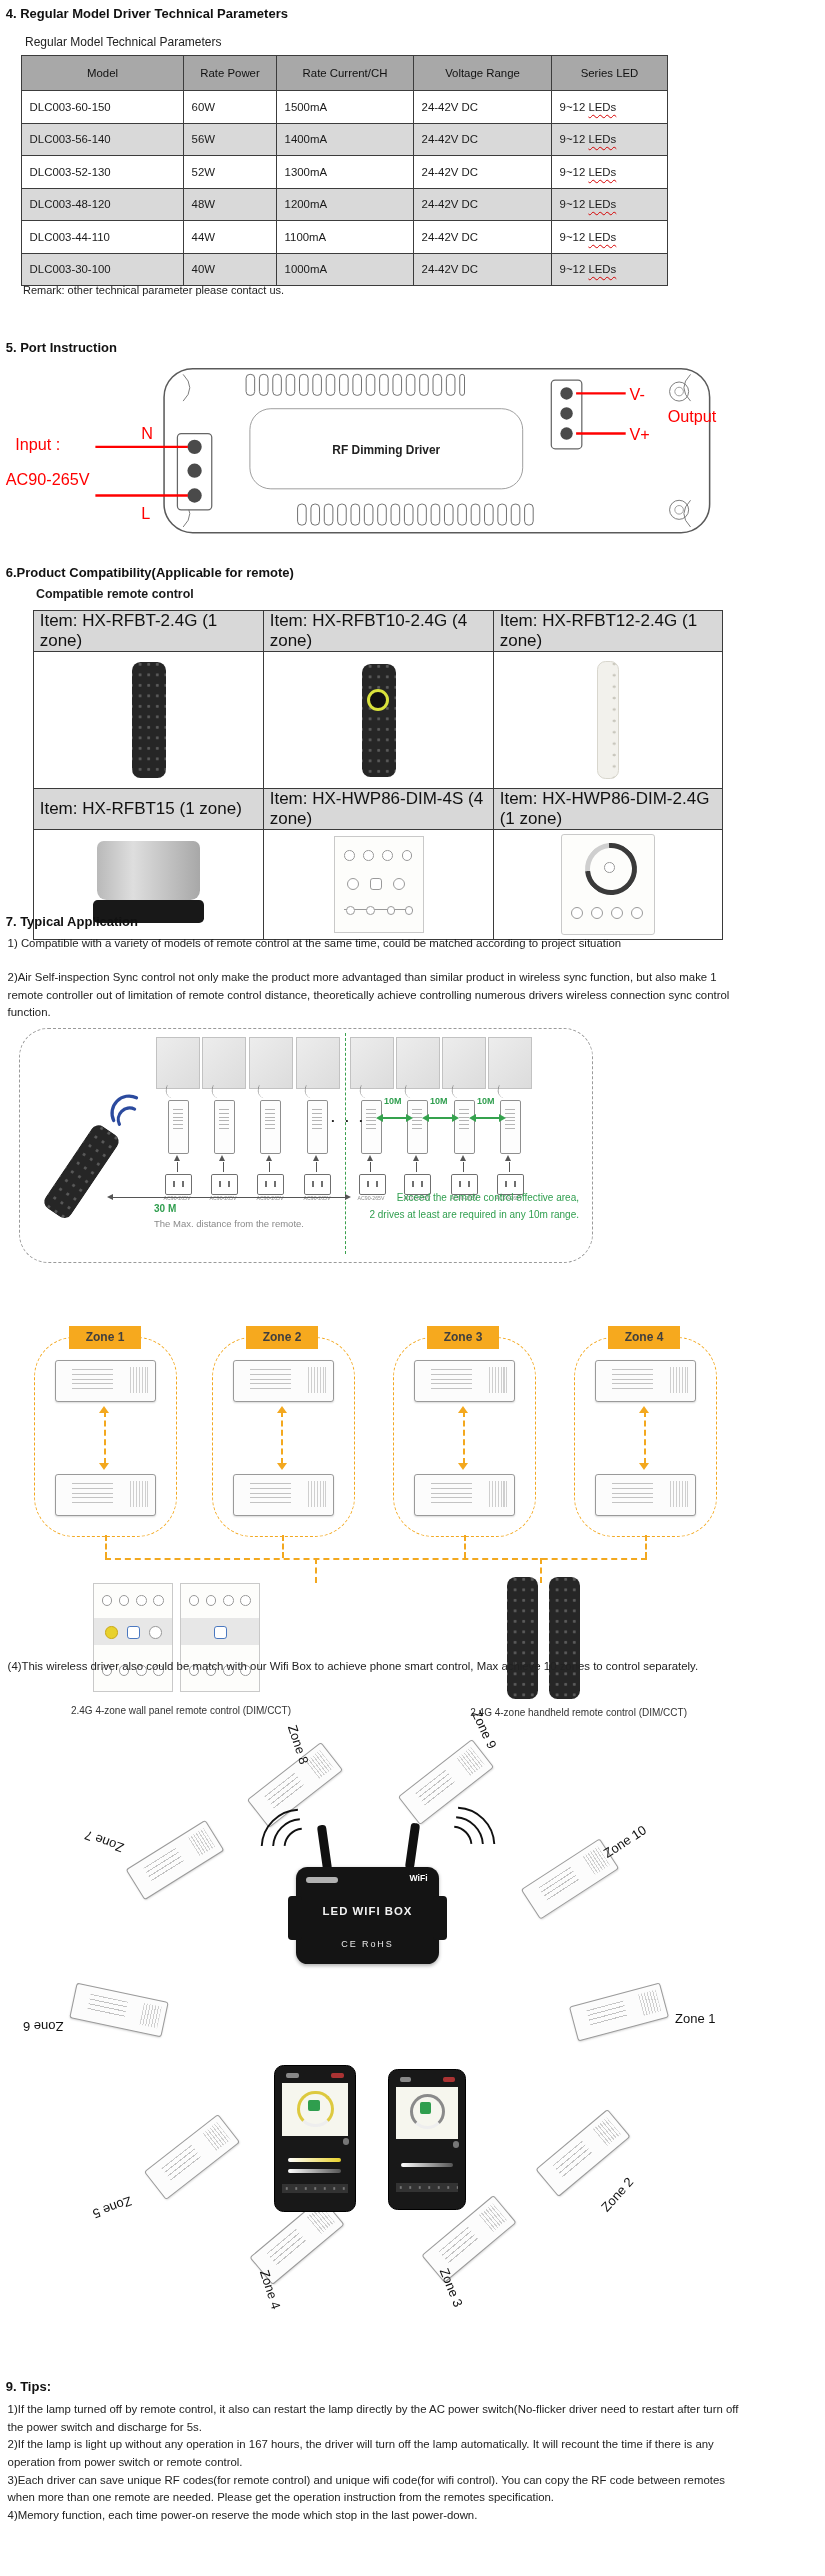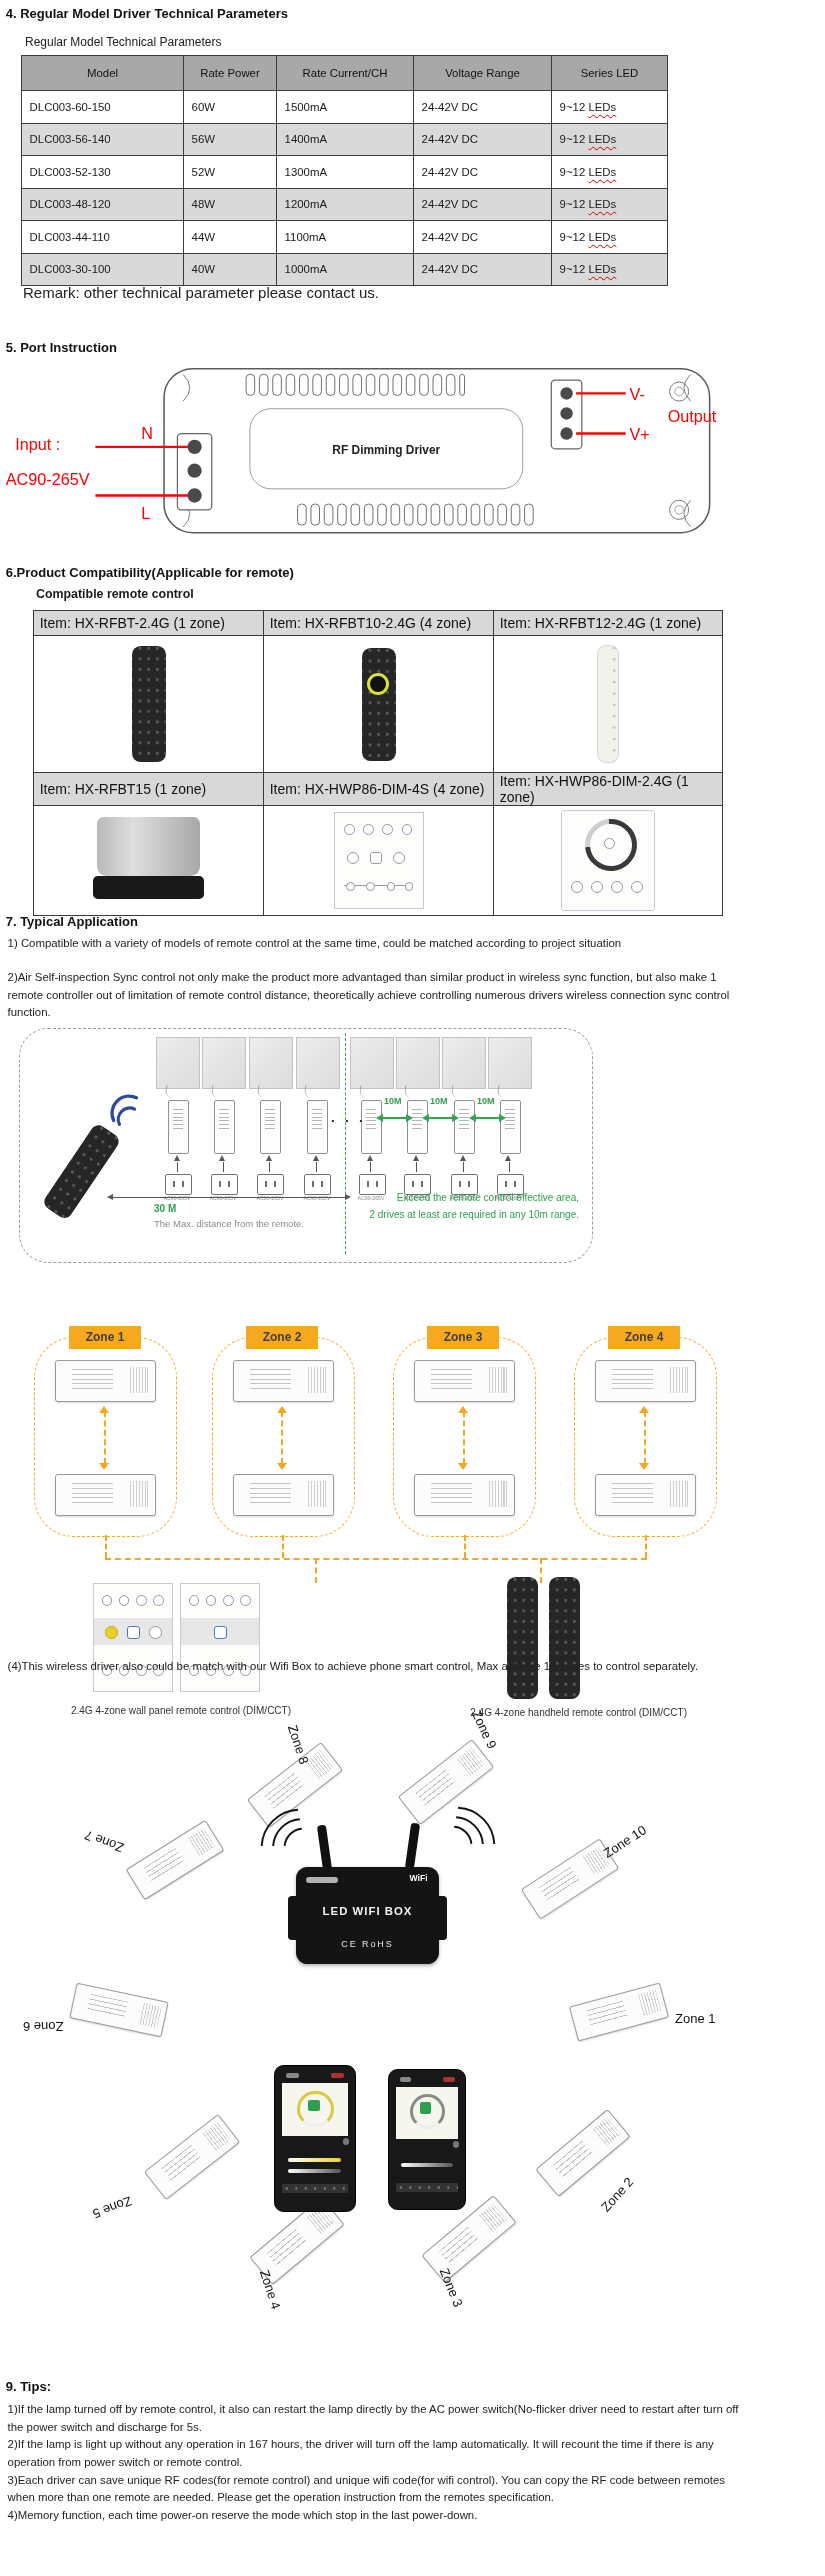--- a/index.html
+++ b/index.html
@@ -13,21 +13,21 @@
   
   table.t4{border-collapse:collapse;table-layout:fixed;}
   table.t4 th,table.t4 td{border:1.4px solid #3c3c3c;font-size:11.4px;padding:0 7.6px;}
   table.t4 th{background:#a8a8a8;font-weight:normal;height:34px;text-align:center;color:#111;}
   table.t4 td{height:31.5px;background:#fff;}
   table.t4 tr.alt td{background:#d9d9d9;}
   .led-word{text-decoration:underline wavy #d40000 1px;text-underline-offset:2.9px;}
 
   
   table.t6{border-collapse:collapse;table-layout:fixed;}
-  table.t6 td{border:1.4px solid #3a3a3a;font-size:14px;margin-left:36px;}
+  table.t6 td{border:1.4px solid #3a3a3a;font-size:17px;margin-left:36px;}
   table.t6 td.ihead{background:#d8d8d8;height:24px;padding:0 5.7px;color:#111;}
   table.t6 td.icell{height:134px;background:#fff;text-align:center;vertical-align:middle;}
 
   
   .hremote{background:#262626;border-radius:8.6px;
      background-image:radial-gradient(circle,#5a5a5a 1.2px,transparent 1.8px);
      background-size:8.6px 10.5px;background-position:3.8px 7.6px;}
   .wremote{background:#f2f1ec;border:1px solid #d8d6cd;border-radius:8.6px;
      background-image:radial-gradient(circle,#c9c7bd 1.1px,transparent 1.7px);
      background-size:19px 11.4px;background-position:6.7px 7.6px;}
@@ -150,21 +150,21 @@
     </tr>
     <tr class="alt">
       <td>DLC003-30-100</td>
       <td>40W</td>
       <td>1000mA</td>
       <td>24-42V DC</td>
       <td><span>9~12 </span><span class="led-word">LEDs</span></td>
     </tr>
   </tbody>
     </table>
-  <div class="abs" style="left:23px;top:284px;font-size:15px;color:#222;">Remark:  other technical parameter please contact us.</div>
+  <div class="abs" style="left:23px;top:284px;font-size:11px;color:#222;">Remark:  other technical parameter please contact us.</div>
 
   <div class="abs h-sec" style="left:5.7px;top:340px;">5. Port Instruction</div>
 
   <svg class="abs" style="left:0;top:359px;" width="826" height="191" viewBox="0 0 866 200">
 
     <rect x="172" y="10" width="572" height="172" rx="30" fill="#fff" stroke="#5a5a5a" stroke-width="1.6"></rect>
 
     <path d="M192 16 q14 14 0 28" fill="none" stroke="#777" stroke-width="1"></path>
     <path d="M724 16 q-14 14 0 28" fill="none" stroke="#777" stroke-width="1"></path>
     <path d="M192 176 q14 -14 0 -28" fill="none" stroke="#777" stroke-width="1"></path>

